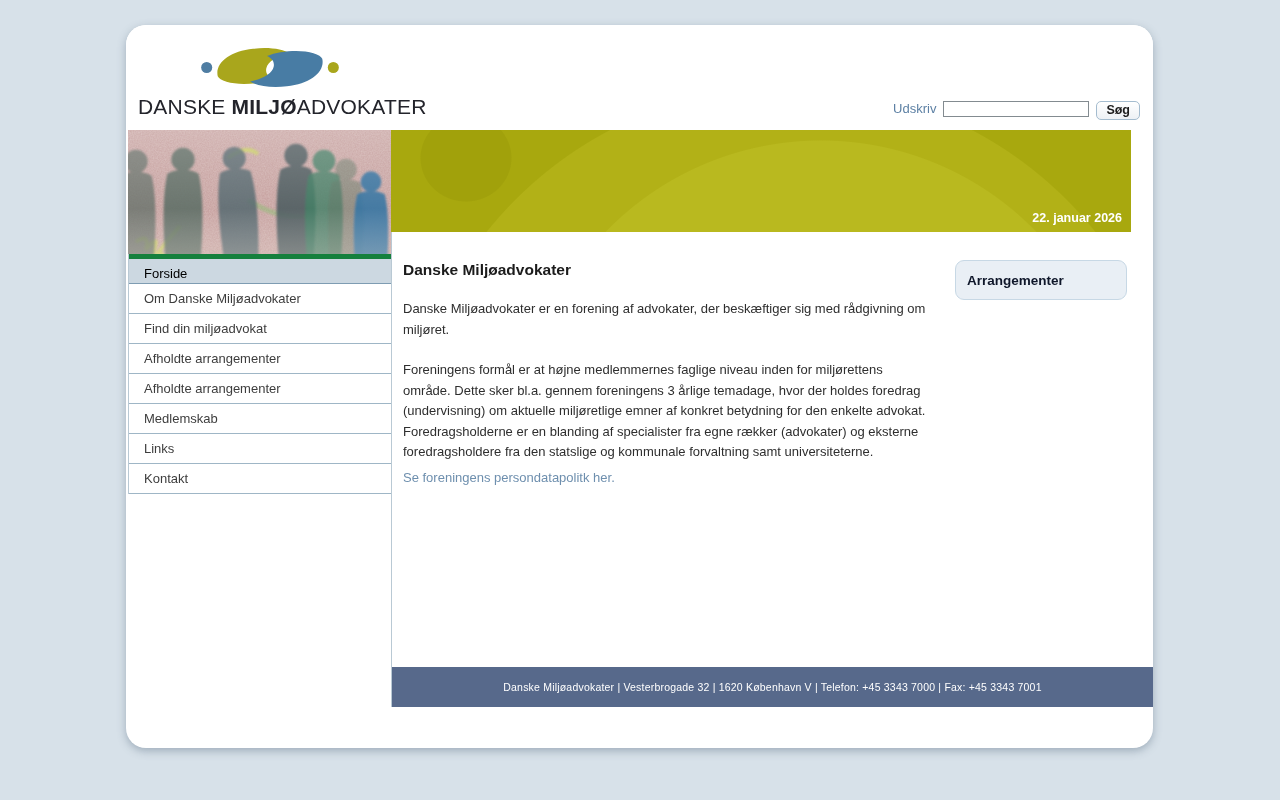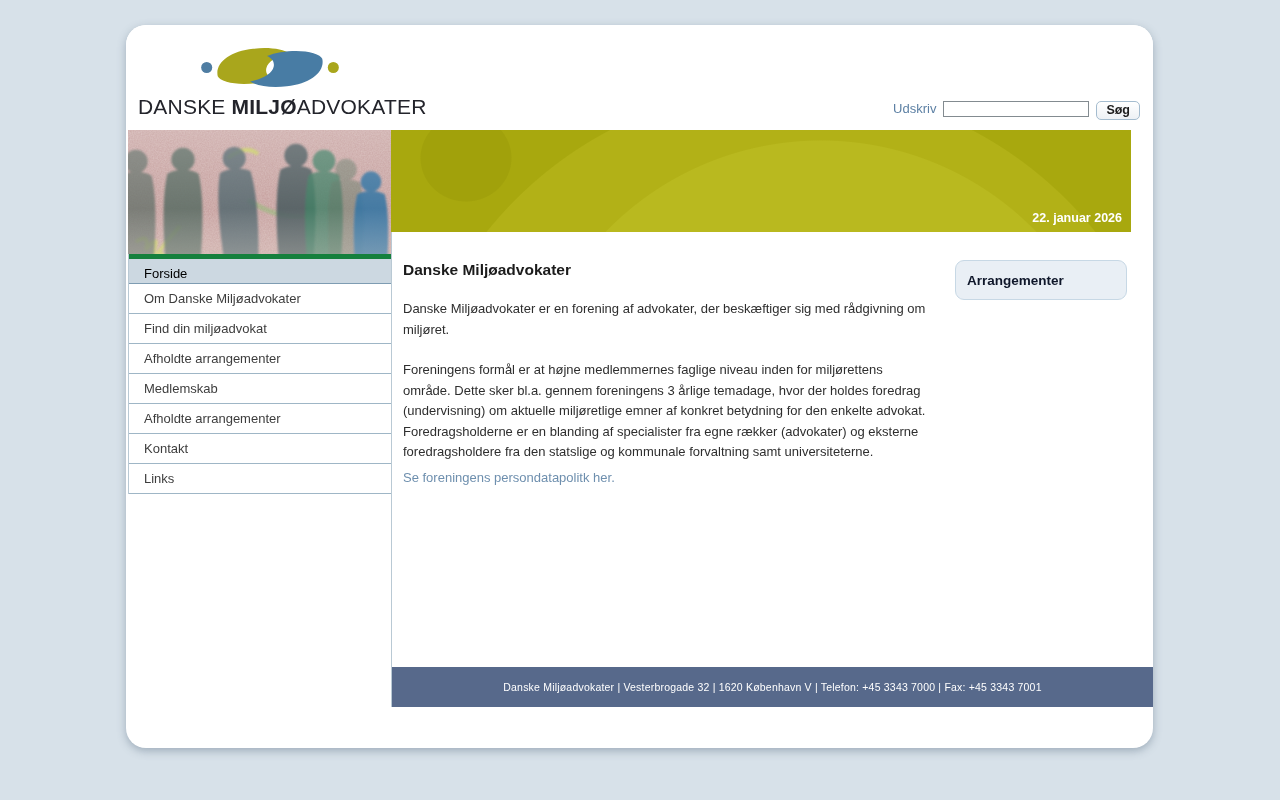--- a/index.html
+++ b/index.html
@@ -141,24 +141,24 @@
     </div>
   </div>
 
   <div class="bodyrow">
     <div class="sidebar">
       <ul class="menu" id="menu">
           <li class="active">Forside</li>
           <li>Om Danske Miljøadvokater</li>
           <li>Find din miljøadvokat</li>
           <li>Afholdte arrangementer</li>
+          <li>Afholdte arrangementer</li>
           <li>Medlemskab</li>
-          <li>Afholdte arrangementer</li>
+          <li>Links</li>
           <li>Kontakt</li>
-          <li>Links</li>
         </ul>
     </div>
     <div class="main-col">
       <div class="content">
         <h1>Danske Miljøadvokater</h1>
         <div id="paras">
             <p>Danske Miljøadvokater er en forening af advokater, der beskæftiger sig med rådgivning om miljøret.</p>
             <p>Foreningens formål er at højne medlemmernes faglige niveau inden for miljørettens område. Dette sker bl.a. gennem foreningens 3 årlige temadage, hvor der holdes foredrag (undervisning) om aktuelle miljøretlige emner af konkret betydning for den enkelte advokat. Foredragsholderne er en blanding af specialister fra egne rækker (advokater) og eksterne foredragsholdere fra den statslige og kommunale forvaltning samt universiteterne.</p>
           </div>
         <a class="plink">Se foreningens persondatapolitk her.</a>

